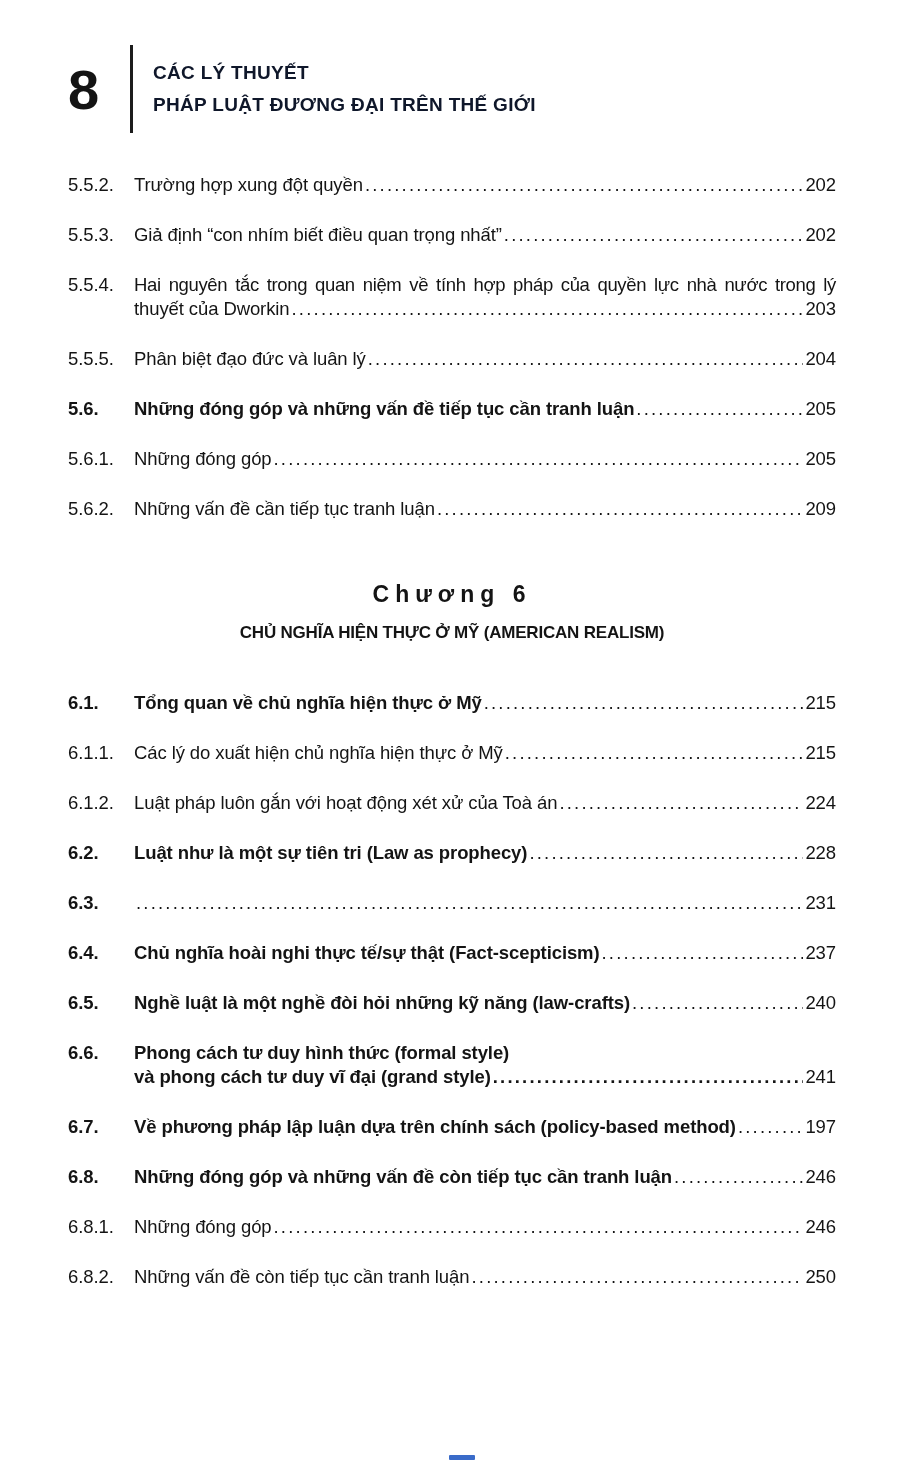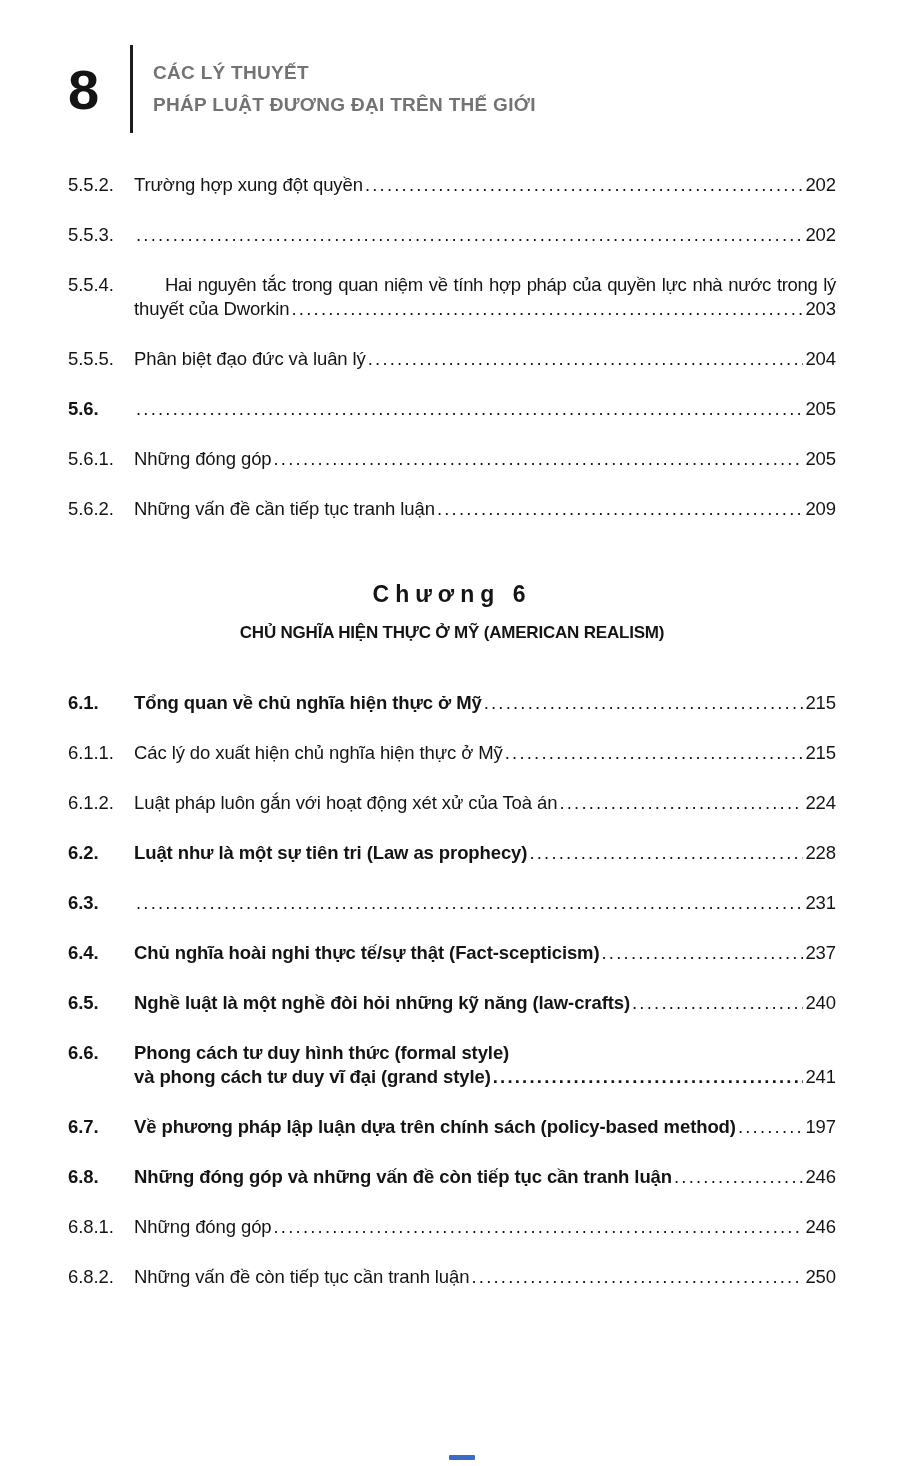--- a/index.html
+++ b/index.html
@@ -15,21 +15,21 @@
   .hdr .vbar { width:3px; background:#1c1c1c; margin:0 20px 0 14px; }
   .hdr .booktitle { display:flex; flex-direction:column; justify-content:center;
     font-weight:700; font-size:19px; line-height:32px; letter-spacing:0.3px; }
 
   
   .row { margin-bottom:26px; font-size:18.5px; line-height:24px; letter-spacing:-0.1px; }
   .line { display:flex; align-items:baseline; }
   .line + .line { margin-top:0; }
   .num { flex:0 0 66px; }
   .title { white-space:nowrap; }
-  .l1.fill .title { white-space:normal; flex:1 1 auto; text-align:justify; text-align-last:justify; letter-spacing:-0.35px;margin-left:31px; }
+  .l1.fill .title { white-space:normal; flex:1 1 auto; text-align:justify; text-align-last:justify; letter-spacing:-0.35px; }
   .dots { flex:1 1 0; overflow:hidden; white-space:nowrap; margin:0 2px; min-width:8px; }
   .dots::after { content:"........................................................................................................................................................................................................"; letter-spacing:2.2px; }
   .page-no { flex:0 0 auto; }
   .row.bold .num, .row.bold .title { font-weight:700; }
   .row.bold-dots .dots::after { font-weight:700; }
 
   
   .chapter { text-align:center; margin:60px 0 48px 0; }
   .chapter-label { font-size:23px; font-weight:700; letter-spacing:6px; margin-bottom:15px;text-align:center; }
   .chapter-title { font-size:17px; font-weight:700; letter-spacing:-0.2px; }
@@ -39,38 +39,39 @@
     width:26px; height:5px; border-radius:1px; }
 </style>
 </head>
 <body>
 
 <div class="page">
 
   <div class="hdr">
     <div class="pagenum">8</div>
     <div class="vbar"></div>
-    <div class="booktitle" style="color: #737373;">
+    <div class="booktitle" style="color: #0f172a;">
       <div>CÁC LÝ THUYẾT</div>
       <div>PHÁP LUẬT ĐƯƠNG ĐẠI TRÊN THẾ GIỚI</div>
     </div>
   </div>
 
   <div id="toc-ch5">
       <div class="row">
         <div class="line">
           <span class="num">5.5.2.</span>
           <span class="title">Trường hợp xung đột quyền</span>
           <span class="dots"></span>
           <span class="page-no">202</span>
         </div>
       </div>
       <div class="row">
         <div class="line">
           <span class="num">5.5.3.</span>
+          <span class="title">Giả định “con nhím biết điều quan trọng nhất”</span>
           <span class="dots"></span>
           <span class="page-no">202</span>
         </div>
       </div>
       <div class="row">
         <div class="line l1 fill">
           <span class="num">5.5.4.</span>
           <span class="title">Hai nguyên tắc trong quan niệm về tính hợp pháp của quyền lực nhà nước trong lý</span>
         </div>
         <div class="line">
@@ -84,20 +85,21 @@
         <div class="line">
           <span class="num">5.5.5.</span>
           <span class="title">Phân biệt đạo đức và luân lý</span>
           <span class="dots"></span>
           <span class="page-no">204</span>
         </div>
       </div>
       <div class="row bold">
         <div class="line">
           <span class="num">5.6.</span>
+          <span class="title">Những đóng góp và những vấn đề tiếp tục cần tranh luận</span>
           <span class="dots"></span>
           <span class="page-no">205</span>
         </div>
       </div>
       <div class="row">
         <div class="line">
           <span class="num">5.6.1.</span>
           <span class="title">Những đóng góp</span>
           <span class="dots"></span>
           <span class="page-no">205</span>

